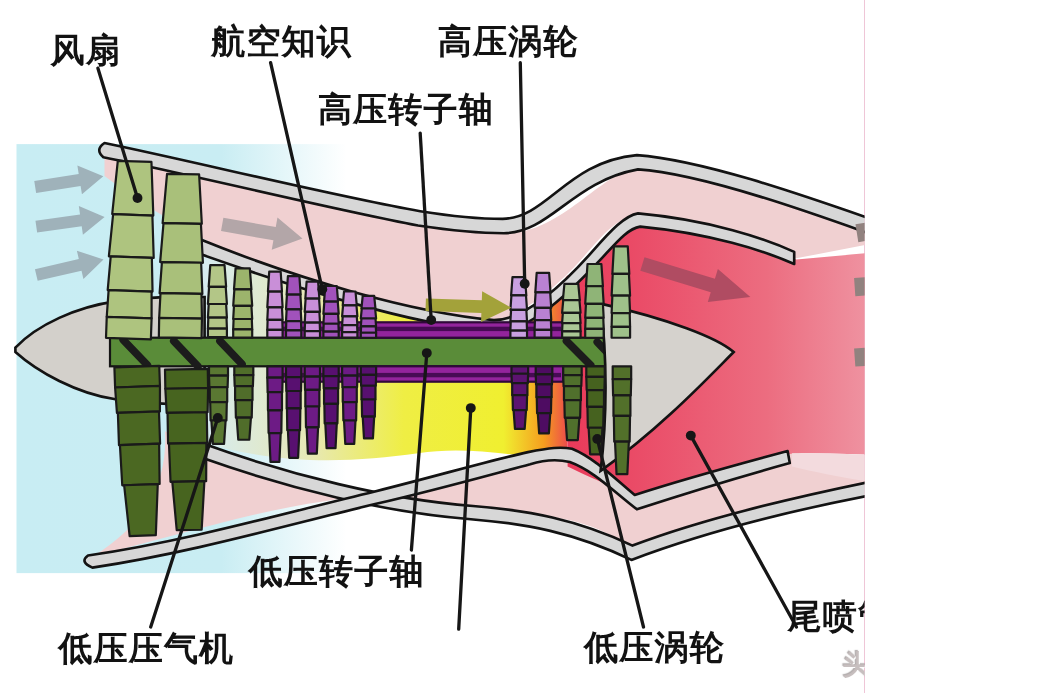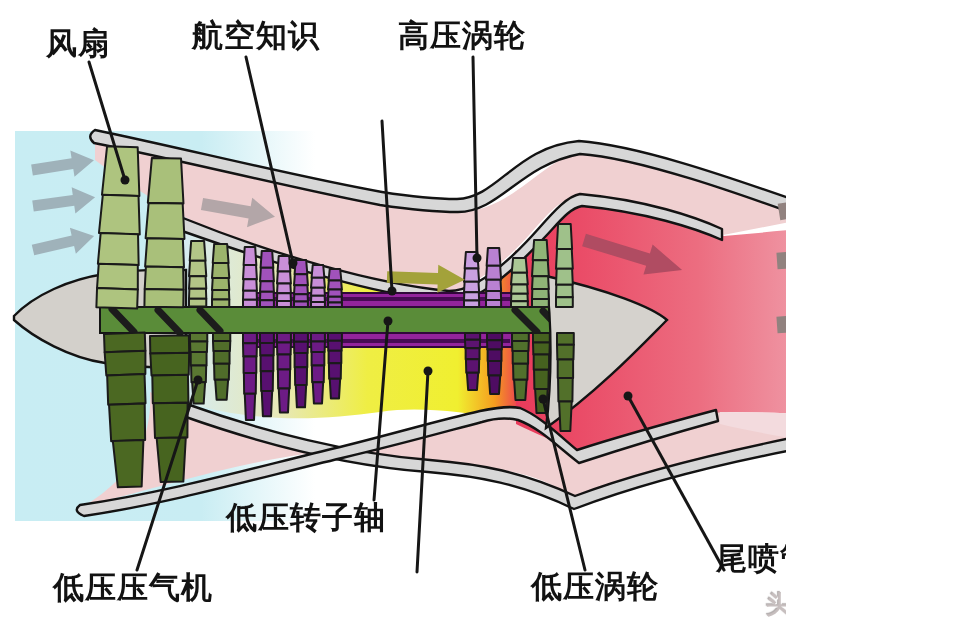--- a/index.html
+++ b/index.html
@@ -1,17 +1,17 @@
 <!DOCTYPE html>
 <html><head>
 <meta charset="utf-8">
 <style>
   html,body{margin:0;padding:0;background:#fff;}
   #stage{position:relative;width:786px;height:630px;background:#be185d;overflow:hidden;
-         font-family:Liberation Mono, monospace;}
+         font-family:Liberation Sans, sans-serif;}
   #diagram{position:absolute;left:0;top:0;}
   .lbl{position:absolute;white-space:nowrap;font-weight:700;font-size:31px;
        letter-spacing:1px;color:#121212;line-height:1.05;}
   .watermark{position:absolute;white-space:nowrap;font-weight:700;font-size:25px;
        color:rgba(196,188,188,0.95);
        text-shadow:1px 1px 0 rgba(255,255,255,.95),-1px -1px 1px rgba(110,100,100,.55);}
 </style>
 </head>
 <body>
 
@@ -216,19 +216,20 @@
     <g>
           <line x1="628" y1="396" x2="724" y2="570"></line>
           <circle cx="628" cy="396" r="4.5" stroke="none"></circle>
         </g>
   </g>
 </svg>
 
 <div class="lbl" style="left:46px;top:30px;">风扇</div>
 <div class="lbl" style="left:192px;top:22px;">航空知识</div>
 <div class="lbl" style="left:398px;top:22px;">高压涡轮</div>
+<div class="lbl" style="left:289px;top:84px;">高压转子轴</div>
 <div class="lbl" style="left:226px;top:504px;text-align:center;">低压转子轴</div>
 <div class="lbl" style="left:53px;top:574px;">低压压气机</div>
 <div class="lbl" style="left:531px;top:573px;">低压涡轮</div>
 <div class="lbl" style="left:716px;top:545px;">尾喷管</div>
 <div class="watermark" style="left:766px;top:588px;">头条@航空知识</div>
 
 </div>
 
 </body></html>

